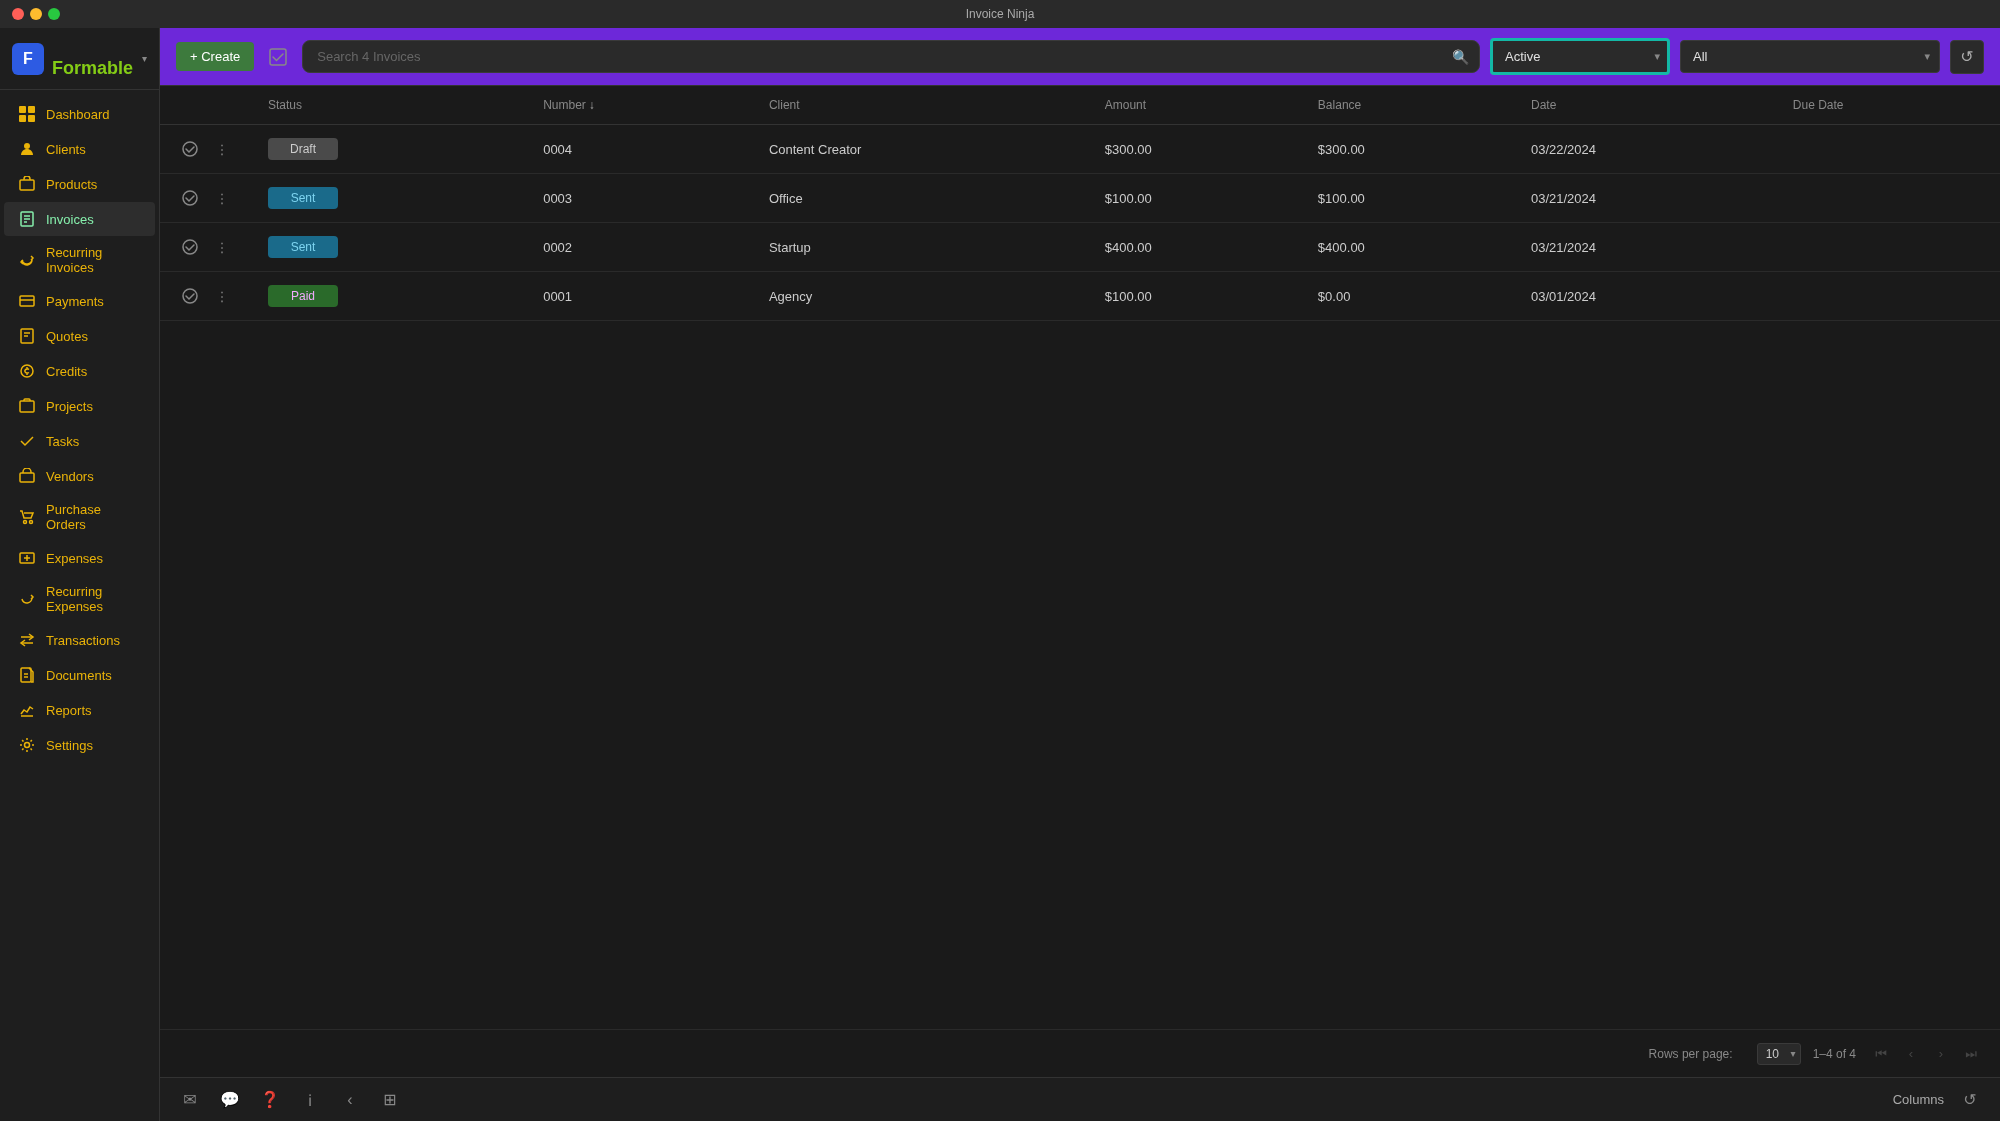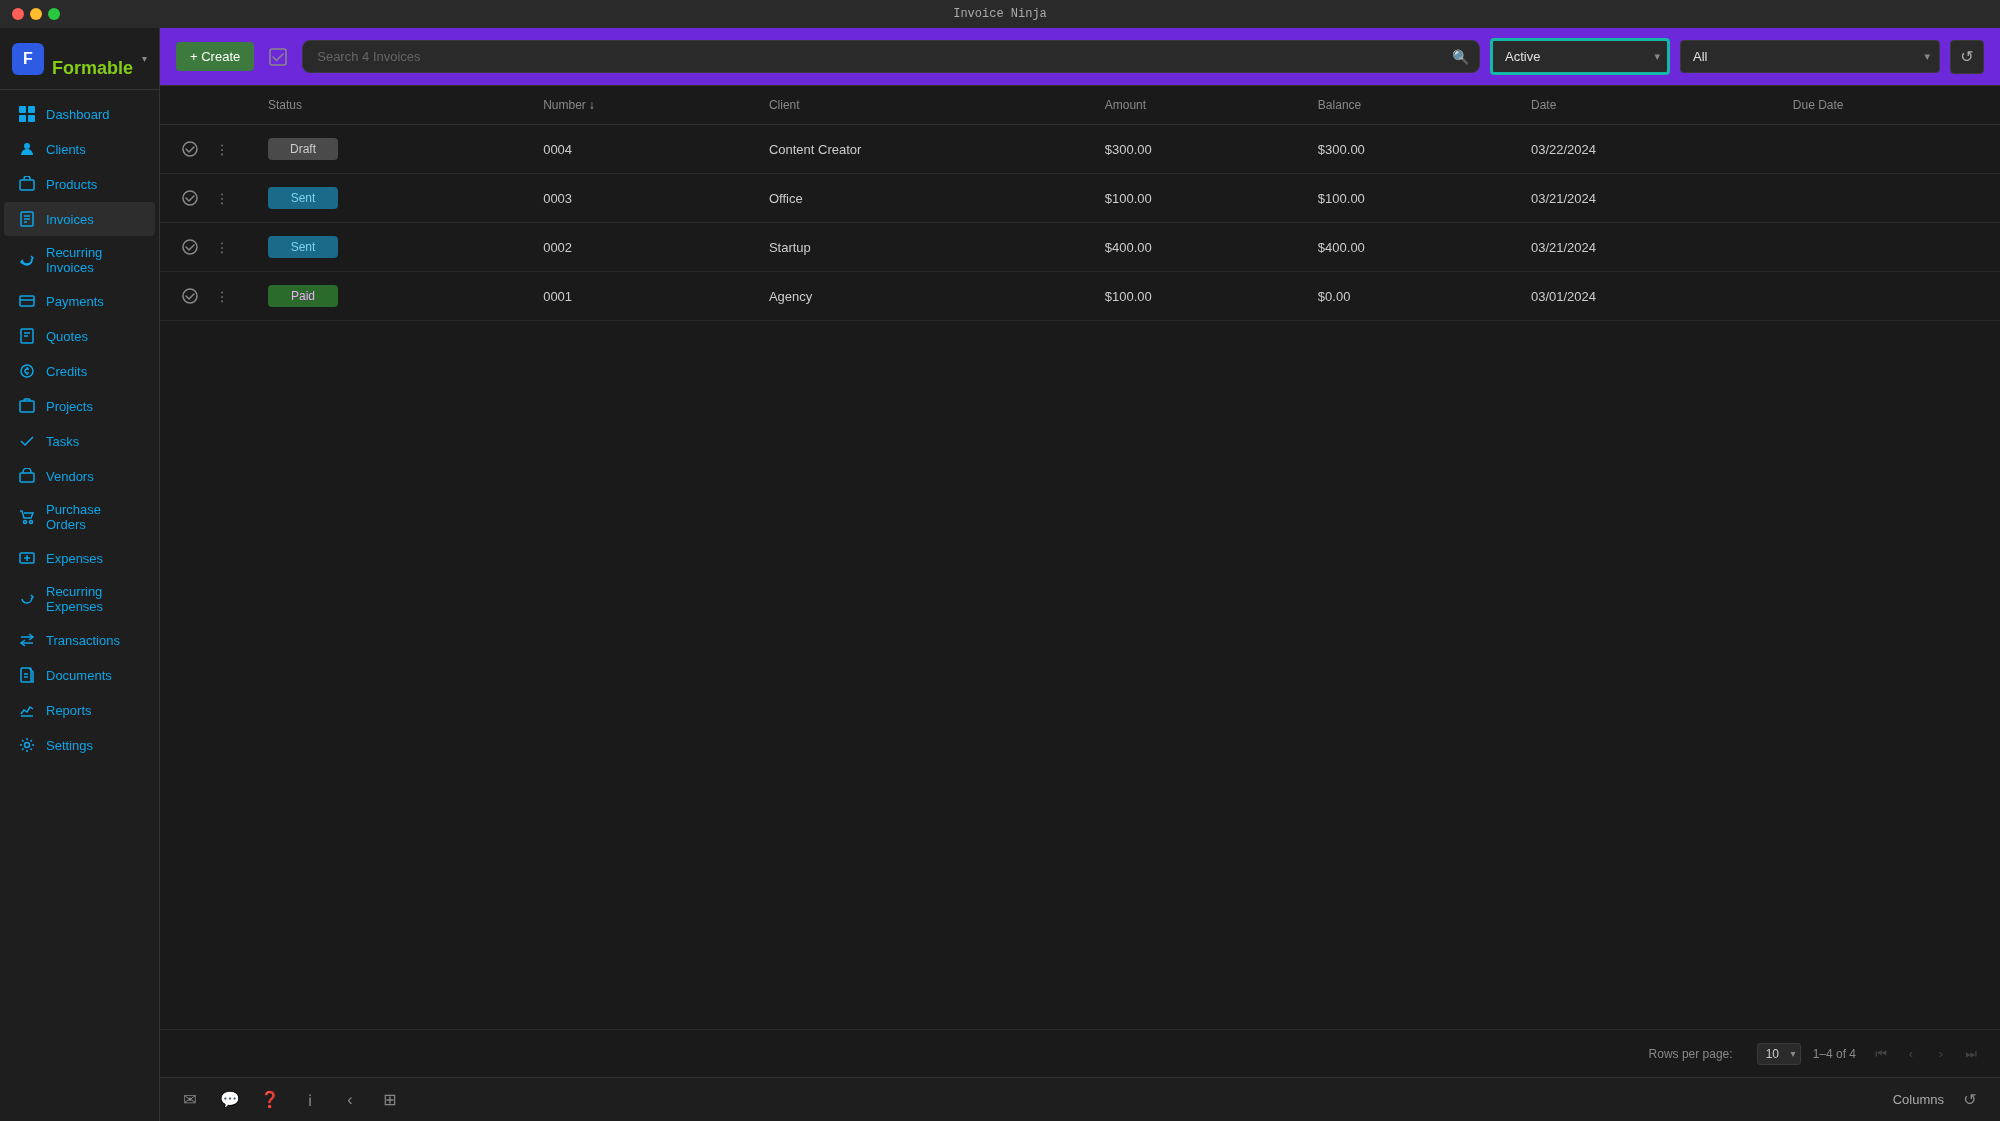--- a/index.html
+++ b/index.html
@@ -14,21 +14,20 @@
     }
 
     
     .titlebar {
       height: 28px;
       background: #2a2a2a;
       display: flex;
       align-items: center;
       justify-content: center;
       position: relative;
-      font-family: Liberation Mono, monospace;
     }
     .titlebar-title {
       font-size: 12px;
       color: #aaa;
     }
     .titlebar-dots {
       position: absolute;
       left: 12px;
       display: flex;
       gap: 6px;
@@ -95,27 +94,27 @@
     }
     .sidebar-nav::-webkit-scrollbar { width: 4px; }
     .sidebar-nav::-webkit-scrollbar-track { background: transparent; }
     .sidebar-nav::-webkit-scrollbar-thumb { background: #444; border-radius: 2px; }
     .nav-item {
       display: flex;
       align-items: center;
       gap: 10px;
       padding: 8px 14px;
       cursor: pointer;
-      color: #0ea5e9;
+      color: #eab308;
       border-radius: 4px;
       margin: 1px 4px;
     }
     .nav-item.active {
       background: #2d2d2d;
-      color: #0ea5e9;
+      color: #86efac;
     }
     .nav-icon {
       width: 18px;
       height: 18px;
       display: flex;
       align-items: center;
       justify-content: center;
       font-size: 14px;
       flex-shrink: 0;
     }

